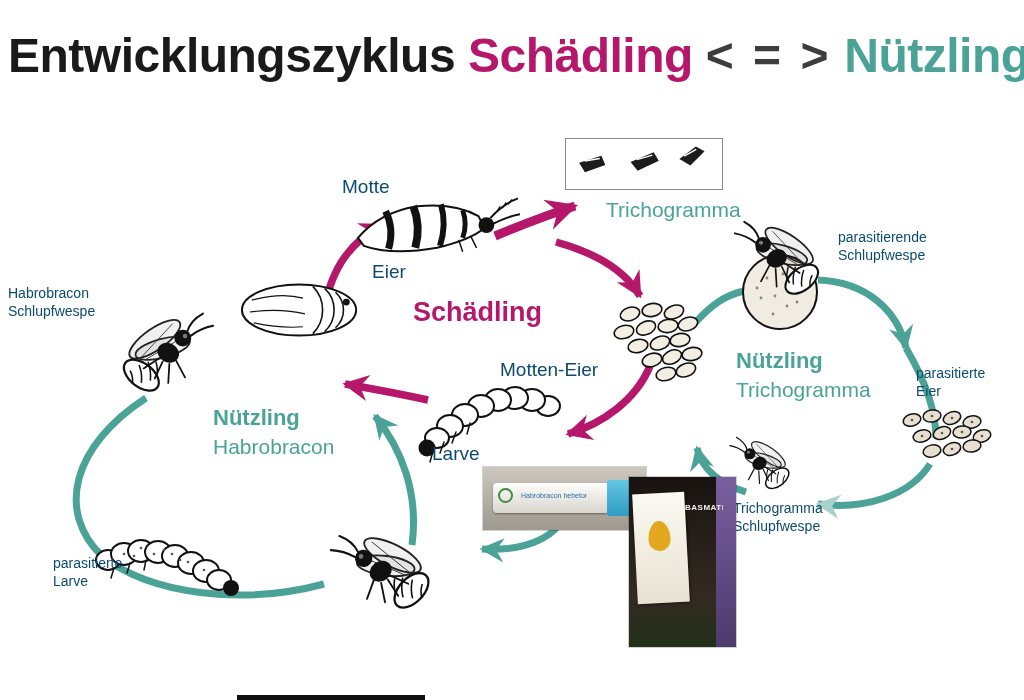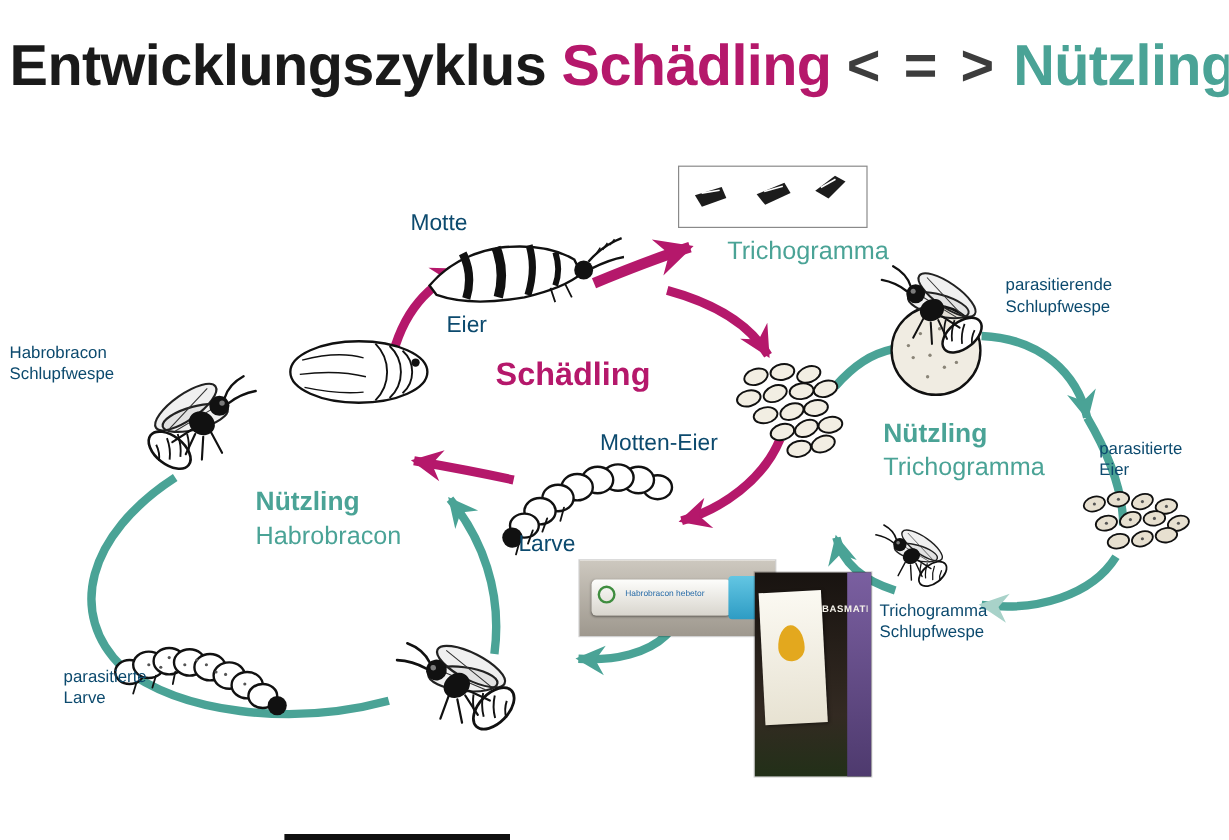--- a/index.html
+++ b/index.html
@@ -30,21 +30,21 @@
   .tube-photo{left:483px;top:467px;width:163px;height:63px;
               background:linear-gradient(180deg,#cdc8bf,#9e988e)}
   .tube-body{position:absolute;left:10px;top:16px;width:116px;height:30px;border-radius:4px;
              background:linear-gradient(180deg,#fdfdfb,#d8d5cd);box-shadow:0 1px 2px rgba(0,0,0,.4)}
   .tube-cap{position:absolute;left:124px;top:13px;width:27px;height:36px;border-radius:3px;
             background:linear-gradient(180deg,#63c6e3,#2e9cc4)}
   .tube-logo{position:absolute;left:15px;top:21px;width:15px;height:15px;
              border:2px solid #3f8d3f;border-radius:50%}
   .tube-text{position:absolute;left:38px;top:25px;font-size:7px;color:#2b6ea9;white-space:nowrap}
 
-  .package-photo{left:629px;top:477px;width:97px;height:170px;
+  .package-photo{left:629px;top:477px;width:107px;height:170px;
                  background:linear-gradient(180deg,#181310,#332a22 70%,#223018)}
   .pkg-strip{position:absolute;right:0;top:0;width:20px;height:100%;
              background:linear-gradient(180deg,#7a5fa0,#4e3a6e)}
   .pkg-card{position:absolute;left:6px;top:16px;width:52px;height:110px;transform:rotate(-3deg);
             background:linear-gradient(180deg,#fbf9f2,#e7e2d2);box-shadow:1px 1px 3px rgba(0,0,0,.5)}
   .pkg-drop{position:absolute;left:14px;top:28px;width:22px;height:30px;background:#e3a81e;
             border-radius:50% 50% 50% 50%/62% 62% 38% 38%}
   .pkg-text{position:absolute;left:56px;top:26px;width:38px;font-size:8px;font-weight:bold;
             color:#f5f2ea;letter-spacing:.5px;white-space:nowrap;overflow:hidden}
 

